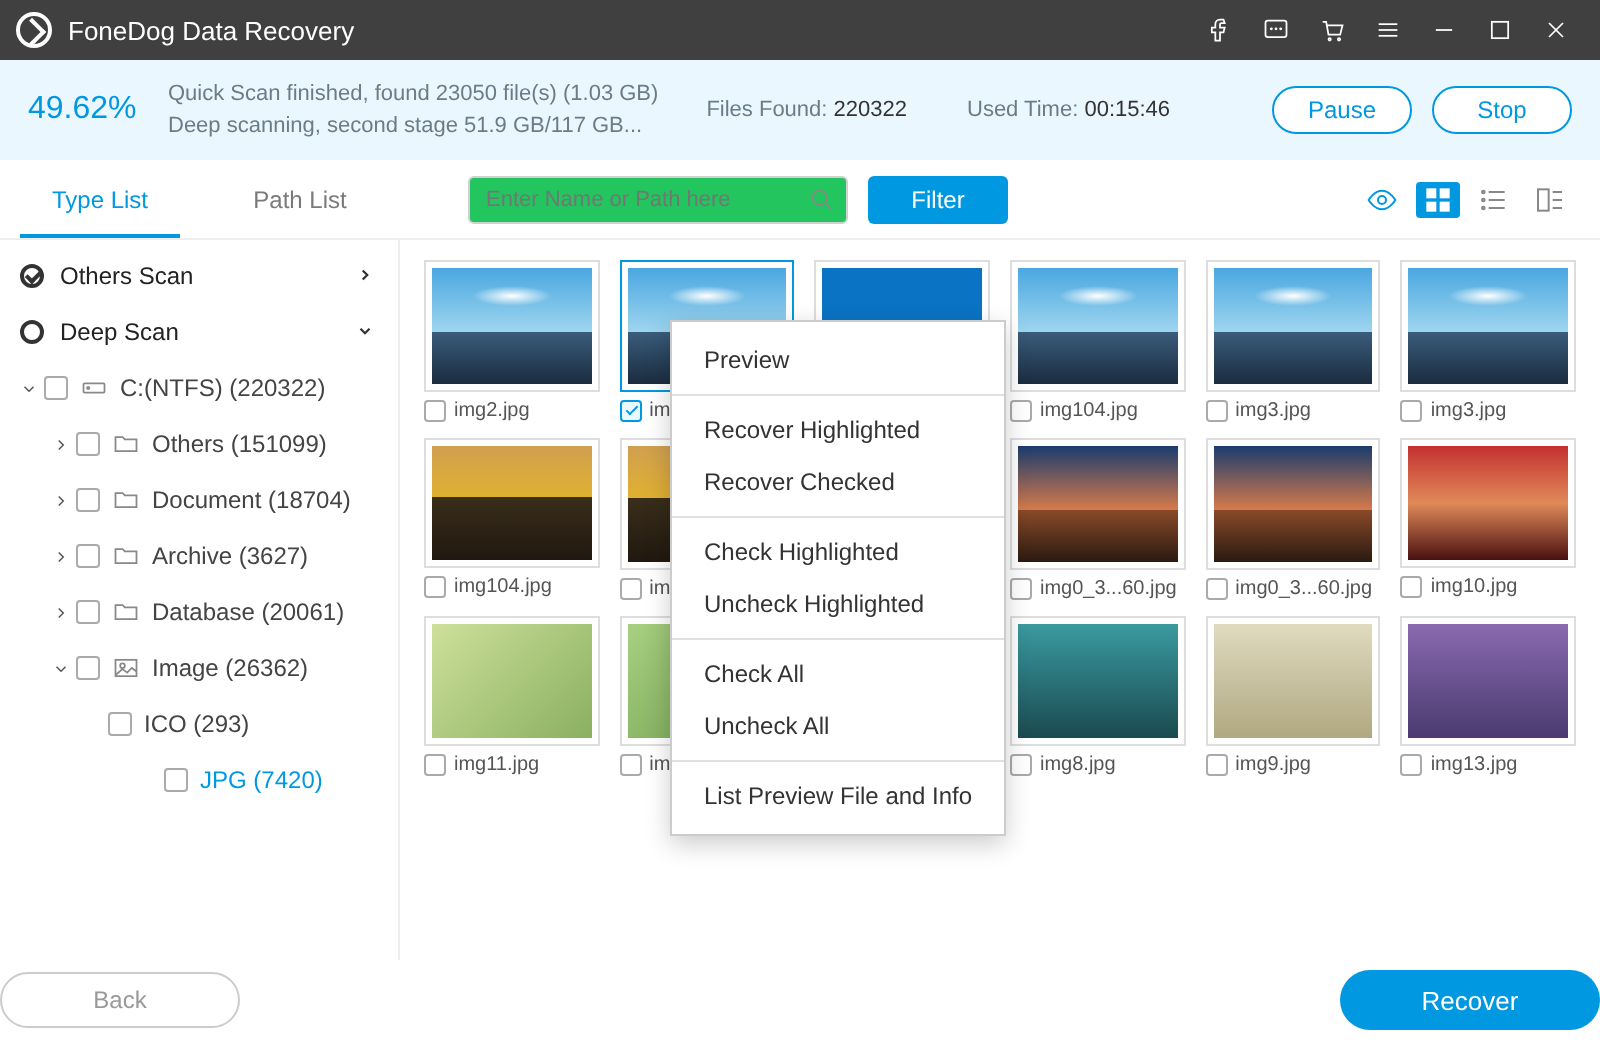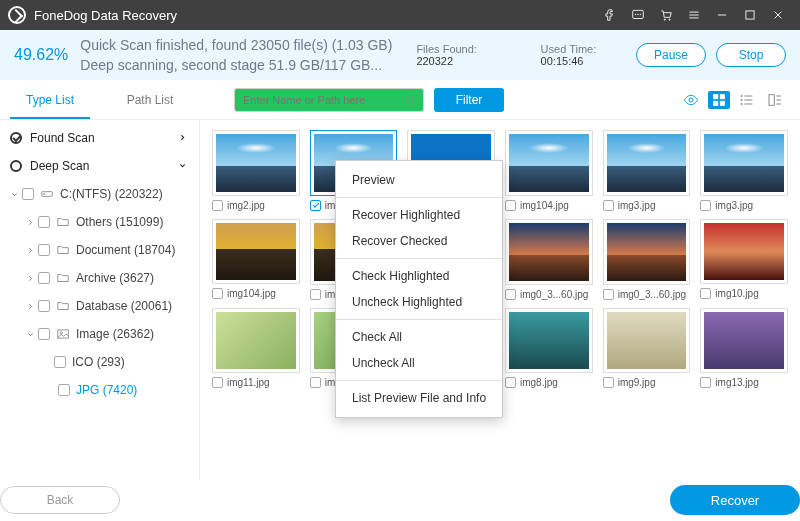--- a/index.html
+++ b/index.html
@@ -7,21 +7,21 @@
   .titlebar { height: 30px; background: #404040; display: flex; align-items: center; color: #fff; padding: 0 8px; }
   .titlebar .logo { width: 18px; height: 18px; border: 2px solid #fff; border-radius: 50%; margin-right: 8px; position: relative; }
   .titlebar .logo::after { content: ""; position: absolute; width: 8px; height: 8px; border-top: 2px solid #fff; border-right: 2px solid #fff; transform: rotate(45deg); top: 3px; left: 1px; }
   .titlebar .title { font-size: 13px; font-weight: 400; }
   .titlebar .spacer { flex: 1; }
   .titlebar .tbicon { width: 28px; height: 30px; display: flex; align-items: center; justify-content: center; cursor: pointer; }
   .titlebar .tbicon svg { width: 14px; height: 14px; stroke: #fff; fill: none; stroke-width: 1.5; }
 
   .statusbar { height: 50px; background: #eaf7ff; display: flex; align-items: center; padding: 0 14px; }
   .statusbar .pct { color: #0098e1; font-size: 16px; width: 70px; }
-  .statusbar .msgs { flex: 0 0 auto; display: flex; flex-direction: column; gap: 4px; color: #6b7c88; font-size: 14px; margin-right: 24px; }
+  .statusbar .msgs { flex: 0 0 auto; display: flex; flex-direction: column; gap: 4px; color: #6b7c88; font-size: 11px; margin-right: 24px; }
   .statusbar .meta { display: flex; gap: 30px; color: #6b7c88; font-size: 11px; }
   .statusbar .meta b { color: #333; font-weight: 400; }
   .statusbar .btns { margin-left: auto; display: flex; gap: 10px; justify-content: center; }
   .pillbtn { border: 1px solid #0098e1; color: #0098e1; background: #fff; border-radius: 14px; width: 70px; height: 24px; display: flex; align-items: center; justify-content: center; font-size: 12px; cursor: pointer; }
 
   .toolbar { height: 40px; display: flex; align-items: center; padding: 0 14px 0 0; border-bottom: 1px solid #eee; gap: 10px; }
   .tabs2 { display: flex; width: 200px; height: 100%; }
   .tabs2 .tab { flex: 1; display: flex; align-items: center; justify-content: center; font-size: 12px; color: #7a7a7a; cursor: pointer; position: relative; }
   .tabs2 .tab.active { color: #0098e1; }
   .tabs2 .tab.active::after { content: ""; position: absolute; bottom: 0; left: 10%; width: 80%; height: 2px; background: #0098e1; }
@@ -201,21 +201,21 @@
         </svg>
       </div>
   </div>
 </div>
 
 <div class="body">
 
   <div class="sidebar">
     <div class="srow top">
         <div class="dot check"></div>
-        <span>Found Scan</span>
+        <span>Others Scan</span>
         <div class="right"><svg width="9" height="9" viewBox="0 0 24 24" stroke="#333" fill="none" stroke-width="3">
             <polyline points="9 6 15 12 9 18"></polyline>
           </svg></div>
       </div>
     <div class="srow top">
         <div class="dot"></div>
         <span>Deep Scan</span>
         <div class="right"><svg width="9" height="9" viewBox="0 0 24 24" stroke="#333" fill="none" stroke-width="3">
             <polyline points="6 9 12 15 18 9"></polyline>
           </svg></div>
@@ -307,21 +307,21 @@
             <path d="M3 18l6-5 4 3 4-4 4 3"></path>
           </svg>
         </div>
         <span>Image (26362)</span>
       </div>
 
     <div class="srow" style="padding-left:54px">
         <div class="cb"></div>
         <span>ICO (293)</span>
       </div>
-    <div class="srow sel" style="padding-left:58px">
+    <div class="srow sel" style="padding-left:82px">
         <div class="cb"></div>
         <span>JPG (7420)</span>
       </div>
   </div>
 
   <div class="grid">
     <div class="gridinner">
 
       <div class="thumb">
           <div class="imgbox">

